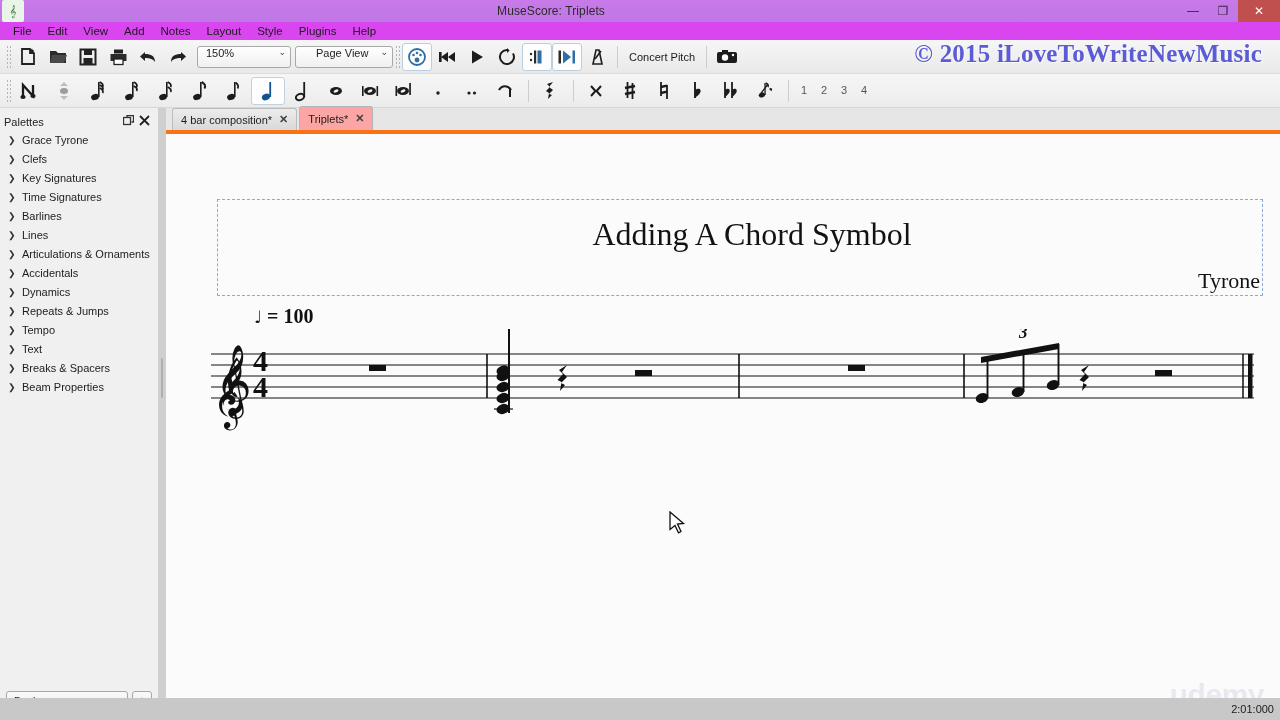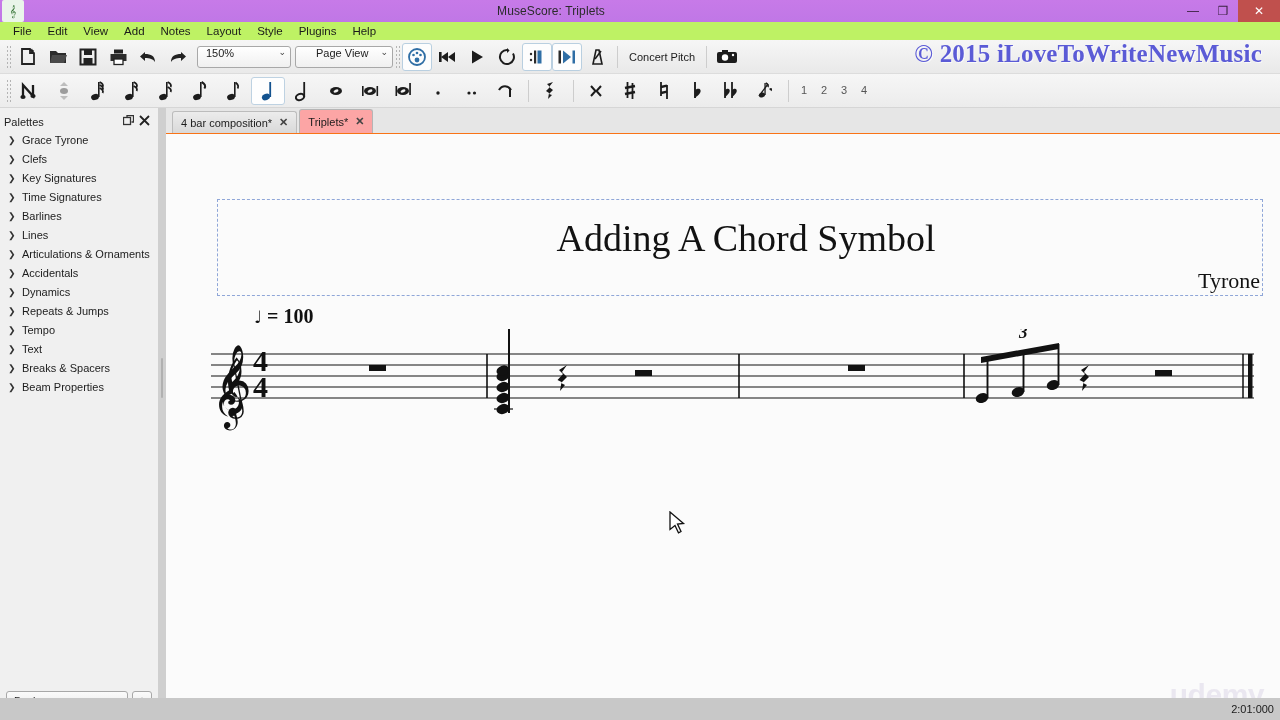--- a/index.html
+++ b/index.html
@@ -30,21 +30,21 @@
   .tb-btns { display: flex; height: 22px; }
   .tb-btn {
     width: 30px; height: 22px; display: flex; align-items: center;
     justify-content: center; font-size: 12px; color: #3a2240;
   }
   .tb-btn.close { background: #c0504d; color: #fff; width: 42px; }
 
   
   .menubar {
     position: absolute; left: 0; top: 22px; width: 1280px; height: 18px;
-    background: #bef264; display: flex; align-items: center; padding-left: 5px;
+    background: #d946ef; display: flex; align-items: center; padding-left: 5px;
   }
   .menu-item {
     font-size: 11.5px; color: #1a1a1a; padding: 1px 8px; line-height: 14px;
   }
 
   
   .toolbar1 {
     position: absolute; left: 0; top: 40px; width: 1280px; height: 34px;
     background: linear-gradient(to bottom,#f6f6f6,#e9e9e9);
     display: flex; align-items: center; padding-left: 4px;
@@ -134,21 +134,21 @@
   }
 
   
   .main {
     position: absolute; left: 166px; top: 108px; width: 1114px; height: 612px;
     background: #e8e8ea;
   }
   .tabstrip {
     height: 26px; display: flex; align-items: flex-end;
     background: #e6e6e6; padding-left: 6px;
-    border-bottom: 1px solid #f97316;
+    border-bottom: 4px solid #f97316;
   }
   .tab {
     height: 22px; display: flex; align-items: center; gap: 7px;
     padding: 0 8px; font-size: 11px; color: #1c1c1c;
     background: linear-gradient(to bottom,#ececec,#d9d9d9);
     border: 1px solid #bcbcbc; border-bottom: none;
     border-radius: 3px 3px 0 0; margin-right: 2px;
   }
   .tab.active {
     background: #fca5a5; border-color: #b5b5b5; height: 24px;
@@ -160,23 +160,23 @@
     position: absolute; left: 0; top: 0; width: 1114px; height: 586px;
     background: #fbfbfb;
   }
 
   
   .titleframe {
     position: absolute; left: 51px; top: 65px; width: 1046px; height: 97px;
     border: 1px dashed #8fa6d8;
   }
   .score-title {
-    position: absolute; left: 6px; top: 16px; width: 100%;
+    position: absolute; left: 12px; top: 16px; width: 100%;
     text-align: center; font-family: "Liberation Serif", serif;
-    font-size: 38px; color: #121212;
+    font-size: 32px; color: #121212;
   }
   .score-composer {
     position: absolute; right: 2px; bottom: 1px;
     font-family: "Liberation Serif", serif; font-size: 22px; color: #121212;
   }
   .tempo-mark {
     position: absolute; left: 88px; top: 171px;
     font-family: "Liberation Serif", serif; font-size: 20px;
     font-weight: bold; color: #111; white-space: nowrap;
   }

